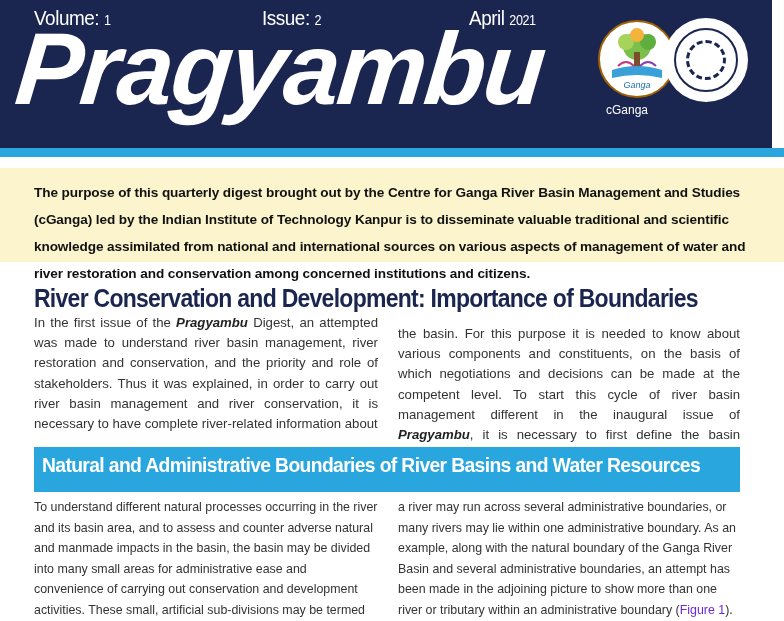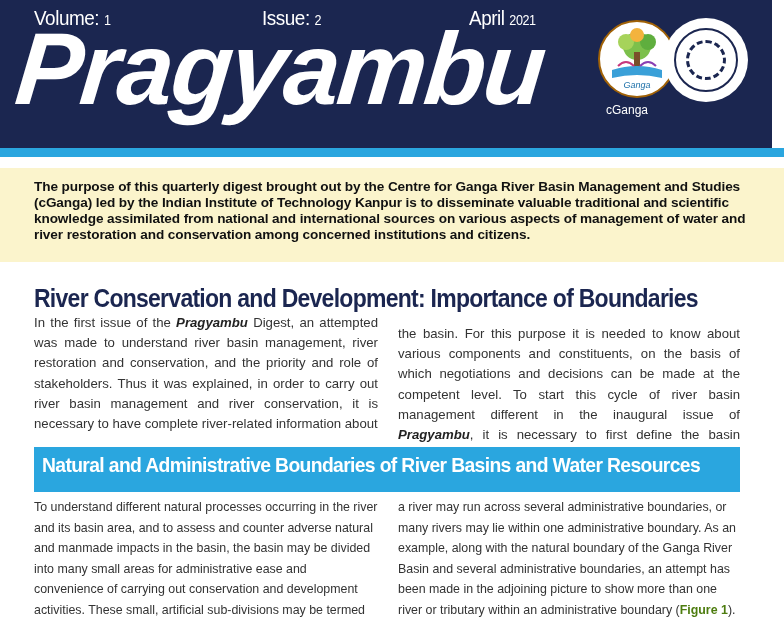--- a/index.html
+++ b/index.html
@@ -16,35 +16,35 @@
   .masthead { position: absolute; left: 22px; top: 18px; color: #ffffff; font-family: "Liberation Sans", sans-serif; font-weight: bold; font-style: italic; font-size: 102px; letter-spacing: -2px; transform: scaleX(0.98) skewX(-6deg); transform-origin: left top; line-height: 1; }
 
   .logo-cganga { position: absolute; left: 598px; top: 20px; width: 78px; height: 78px; border-radius: 50%; background: #ffffff; border: 2px solid #a16207; box-sizing: border-box; overflow: hidden; }
   .logo-iitk { position: absolute; left: 664px; top: 18px; width: 84px; height: 84px; border-radius: 50%; background: #ffffff; }
   .logo-iitk-inner { position: absolute; left: 10px; top: 10px; width: 64px; height: 64px; border-radius: 50%; border: 2px solid #1b2650; box-sizing: border-box; }
   .logo-iitk-core { position: absolute; left: 22px; top: 22px; width: 40px; height: 40px; border-radius: 50%; border: 3px dashed #1b2650; box-sizing: border-box; }
   .logo-label { position: absolute; left: 606px; top: 103px; color: #ffffff; font-size: 12px; }
   .centre-name { position: absolute; left: 540px; top: 116px; color: #ffffff; font-size: 9px; font-weight: bold; letter-spacing: -0.2px; }
 
   .purpose { position: absolute; left: 0; top: 168px; width: 784px; height: 94px; background: #fbf4cc; }
-  .purpose p { margin: 0; position: absolute; left: 34px; top: 11px; width: 724px; font-size: 13.6px; font-weight: bold; line-height: 16px; color: #111111; text-align: left; letter-spacing: -0.1px; }
+  .purpose p { margin: 0; position: absolute; left: 34px; top: 11px; width: 724px; font-size: 13.6px; font-weight: bold; line-height: 27px; color: #111111; text-align: left; letter-spacing: -0.1px; }
 
   .h1 { position: absolute; left: 34px; top: 284px; font-size: 25px; font-weight: bold; color: #1b2650; letter-spacing: -0.8px; transform: scaleX(0.92); transform-origin: left top; white-space: nowrap; }
 
   .col { position: absolute; font-size: 13.2px; line-height: 20.2px; color: #333333; text-align: justify; }
   .col-a1 { left: 34px; top: 313px; width: 344px; }
   .col-a2 { left: 398px; top: 324px; width: 342px; }
 
   .h2-bar { position: absolute; left: 34px; top: 447px; width: 706px; height: 45px; background: #2aa6df; }
   .h2 { position: absolute; left: 8px; top: 6px; font-size: 21px; font-weight: bold; color: #ffffff; letter-spacing: -0.7px; white-space: nowrap; transform: scaleX(0.92); transform-origin: left top; }
 
   .col-b1 { left: 34px; top: 497px; width: 344px; font-size: 12.4px; line-height: 20.6px; text-align: left; }
   .col-b2 { left: 398px; top: 497px; width: 344px; font-size: 12.4px; line-height: 20.6px; text-align: left; }
   em.brand { font-weight: bold; font-style: italic; color: #222; }
-  .fig-ref { font-weight: bold; color: #4d7c0f; }
+  .fig-ref { font-weight: normal; color: #6d28d9; }
 </style>
 </head>
 <body>
 
 <div class="header">
   <div class="meta meta-vol"><span>Volume: </span><span class="small">1</span></div>
   <div class="meta meta-issue"><span>Issue: </span><span class="small">2</span></div>
   <div class="meta meta-date"><span>April </span><span class="small">2021</span></div>
 
   <div class="masthead">Pragyambu</div>

